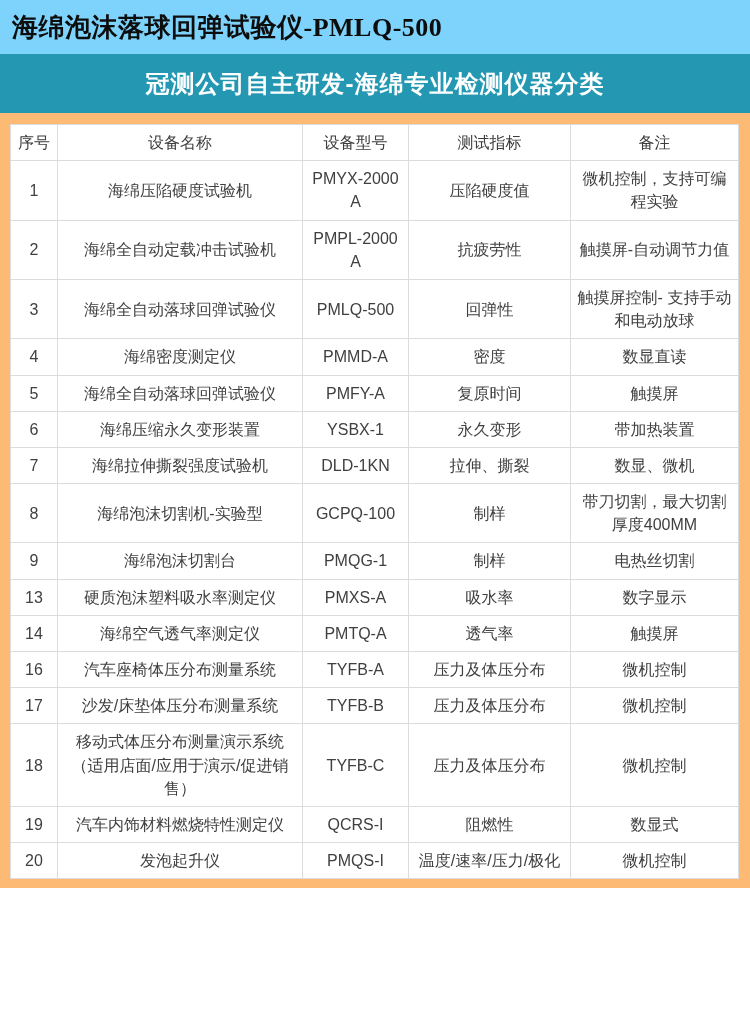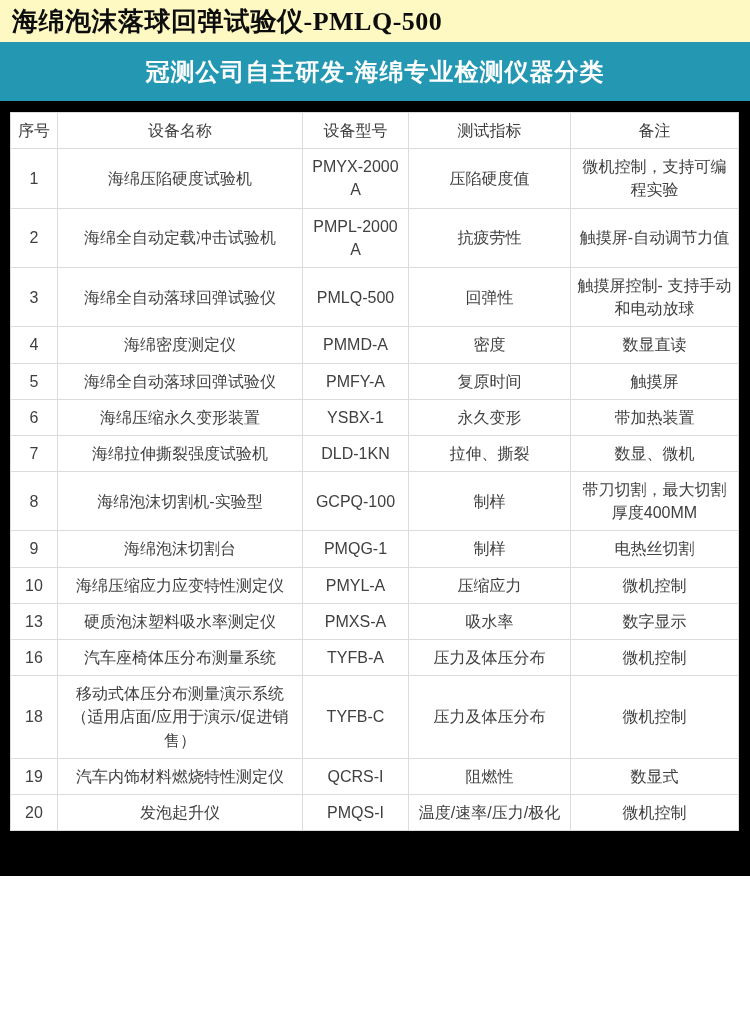--- a/index.html
+++ b/index.html
@@ -6,22 +6,22 @@
   html, body {
     width: 750px;
     height: 1009px;
     background: #ffffff;
     font-family: "Liberation Sans", "DejaVu Sans", sans-serif;
     overflow: hidden;
   }
   .page { width: 750px; height: 1009px; background: #ffffff; }
 
   .title-bar {
-    height: 42px;
-    background: #fef9c3;
+    height: 54px;
+    background: #7dd3fc;
     display: flex;
     align-items: center;
     padding-left: 12px;
   }
   .doc-title {
     font-family: "Liberation Serif", "DejaVu Serif", serif;
     font-weight: bold;
     font-size: 26px;
     color: #0d0d0d;
     letter-spacing: 0.5px;
@@ -37,21 +37,21 @@
   }
   .banner-text {
     color: #ffffff;
     font-weight: bold;
     font-size: 24px;
     letter-spacing: 1px;
     white-space: nowrap;
   }
 
   .table-section {
-    background: #000000;
+    background: #fdba74;
     padding: 11px 20px 8px 10px;
     height: 775px;
   }
   table.spec-table {
     width: 728px;
     border-collapse: collapse;
     table-layout: fixed;
     background: #ffffff;
   }
   table.spec-table th,
@@ -160,37 +160,44 @@
             <td>带刀切割，最大切割厚度400MM</td>
           </tr>
           <tr>
             <td>9</td>
             <td>海绵泡沫切割台</td>
             <td>PMQG-1</td>
             <td>制样</td>
             <td>电热丝切割</td>
           </tr>
           <tr>
-            <td>10</td>
-            <td>海绵压缩应力应变特性测定仪</td>
-            <td>PMYL-A</td>
-            <td>压缩应力</td>
-            <td>微机控制</td>
-          </tr>
-          <tr>
             <td>13</td>
             <td>硬质泡沫塑料吸水率测定仪</td>
             <td>PMXS-A</td>
             <td>吸水率</td>
             <td>数字显示</td>
           </tr>
           <tr>
+            <td>14</td>
+            <td>海绵空气透气率测定仪</td>
+            <td>PMTQ-A</td>
+            <td>透气率</td>
+            <td>触摸屏</td>
+          </tr>
+          <tr>
             <td>16</td>
             <td>汽车座椅体压分布测量系统</td>
             <td>TYFB-A</td>
+            <td>压力及体压分布</td>
+            <td>微机控制</td>
+          </tr>
+          <tr>
+            <td>17</td>
+            <td>沙发/床垫体压分布测量系统</td>
+            <td>TYFB-B</td>
             <td>压力及体压分布</td>
             <td>微机控制</td>
           </tr>
           <tr>
             <td>18</td>
             <td>移动式体压分布测量演示系统（适用店面/应用于演示/促进销售）</td>
             <td>TYFB-C</td>
             <td>压力及体压分布</td>
             <td>微机控制</td>
           </tr>

